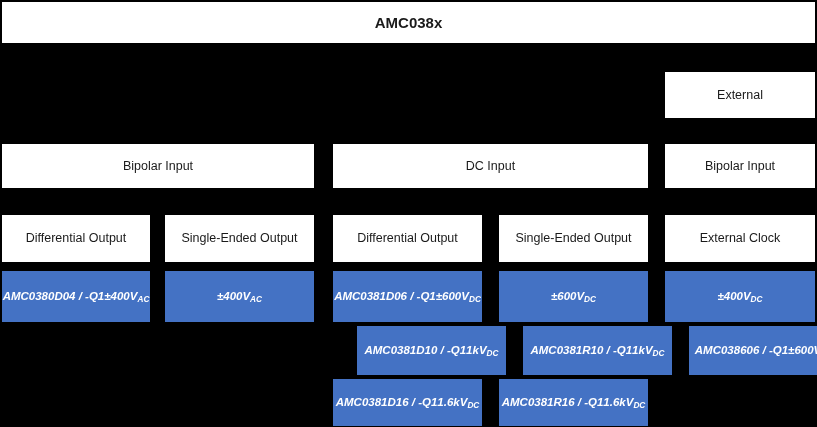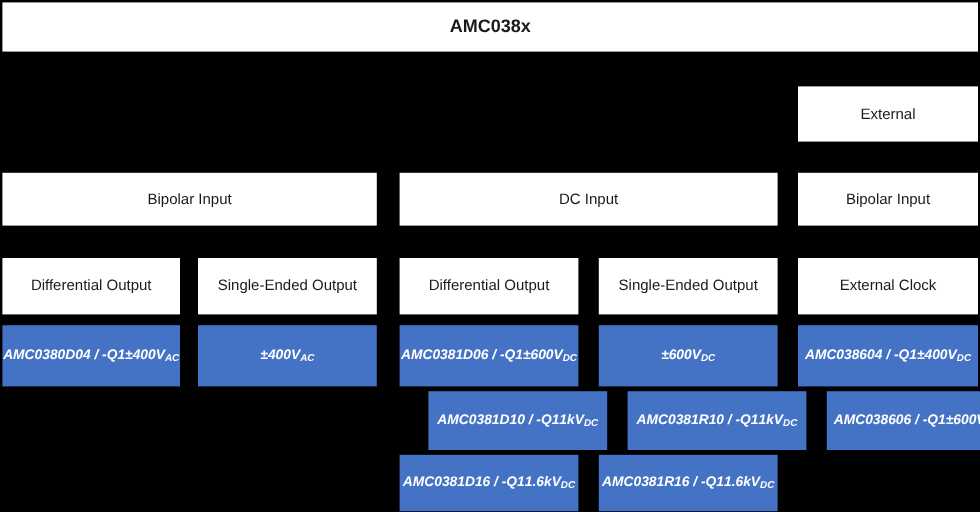--- a/index.html
+++ b/index.html
@@ -140,21 +140,20 @@
   <div class="part b2 c4">
     <span class="pn">AMC0381R10 / -Q1</span>
     <span class="vr"><span>1kV</span><sub>DC</sub></span>
   </div>
   <div class="part b3 c4">
     <span class="pn">AMC0381R16 / -Q1</span>
     <span class="vr"><span>1.6kV</span><sub>DC</sub></span>
   </div>
 
   <div class="part b1 c5">
-    <span class="pn">AMC038604 / -Q1</span>
     <span class="vr"><span>±400V</span><sub>DC</sub></span>
   </div>
   <div class="part b2 c5">
     <span class="pn">AMC038606 / -Q1</span>
     <span class="vr"><span>±600V</span><sub>DC</sub></span>
   </div>
 
 </div>
 
 </body></html>

